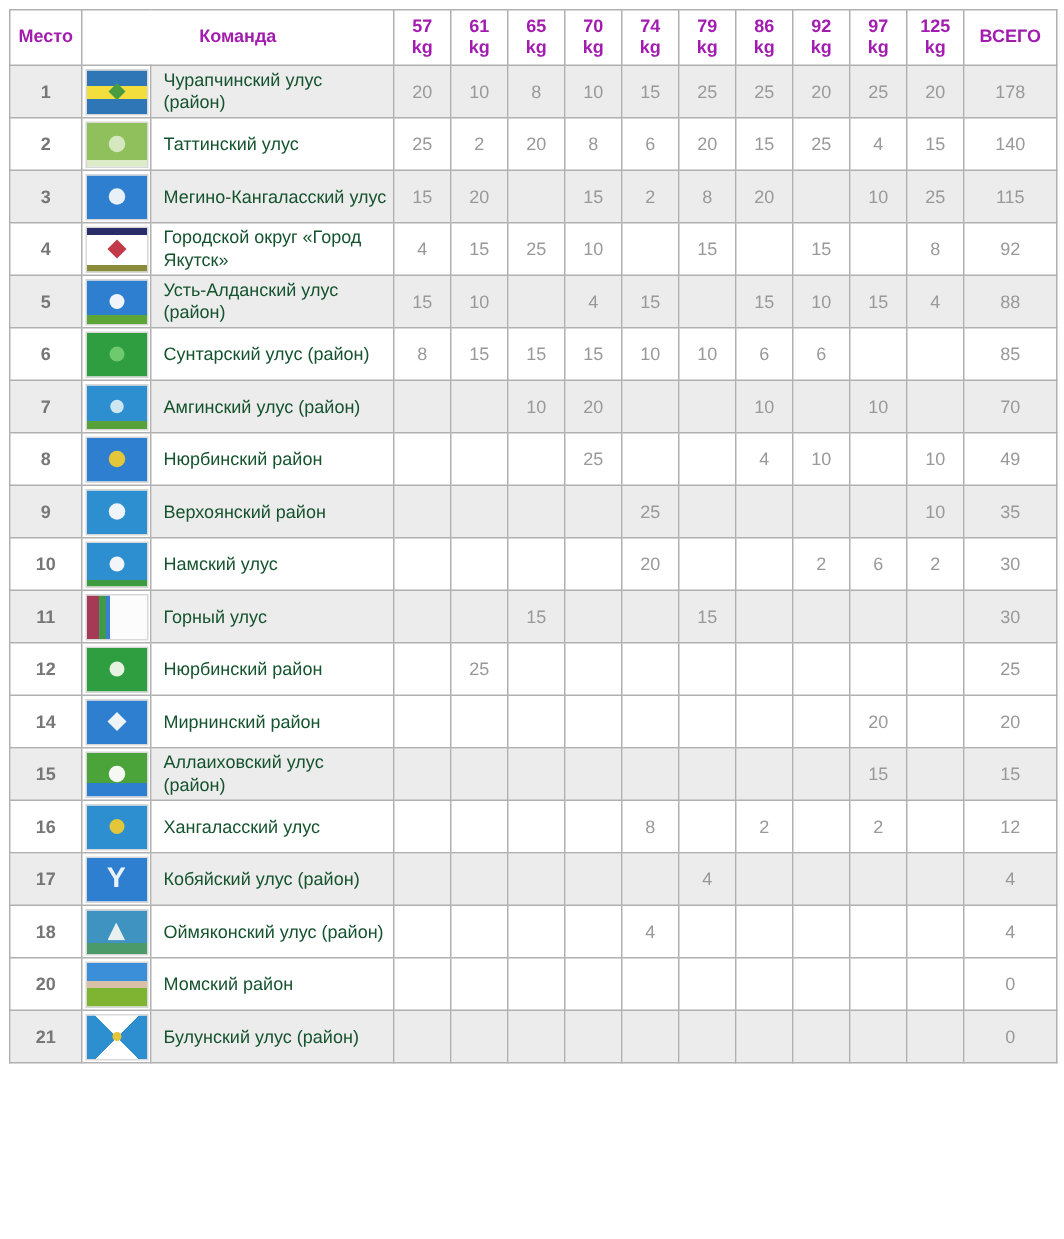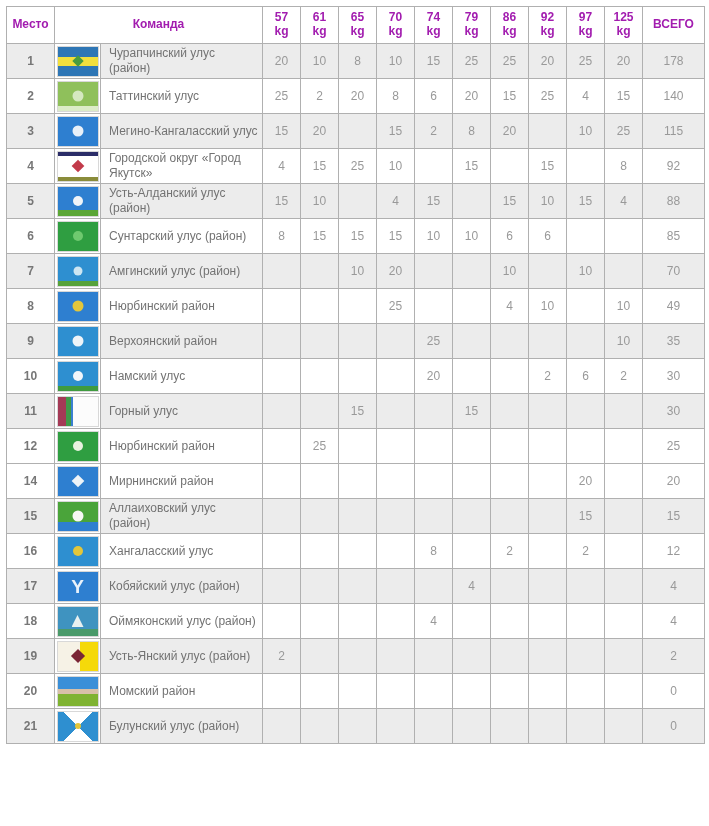--- a/index.html
+++ b/index.html
@@ -10,21 +10,21 @@
   .col-place{width:48px;}
   .col-flag{width:46px;}
   .col-team{width:162px;}
   .col-w{width:38px;}
   .col-total{width:62px;}
   tr.title-row th{background:#ebebeb;color:#2e2e2e;font-weight:bold;font-size:12.5px;height:20px;text-align:center;}
   tr.head-row th{background:#ffffff;color:#a21caf;font-weight:bold;text-align:center;height:32px;line-height:1.15;vertical-align:middle;}
   tr.head-row th.c-w div{font-size:12px;}
   tbody td{color:#999999;text-align:center;height:30px;vertical-align:middle;}
   tbody td.place{color:#777777;font-weight:bold;}
-  tbody td.team{text-align:left;padding-left:8px;color:#737373;line-height:1.25;}
+  tbody td.team{text-align:left;padding-left:8px;color:#14532d;line-height:1.25;}
   tbody tr.odd{background:#ececec;}
   tbody tr.even{background:#ffffff;}
   tbody td.flagcell{background:#ffffff;padding:2px;}
   .flag{width:40px;height:29px;margin:0 auto;position:relative;outline:1px solid #d8d8d8;}
   .emblem{position:absolute;left:50%;top:50%;transform:translate(-50%,-50%);display:block;}
   .emblem.circle{border-radius:50%;}
   .emblem.diamond{transform:translate(-50%,-50%) rotate(45deg);}
   .emblem.triangle{clip-path:polygon(50% 0,100% 100%,0 100%);}
   .emblem.text{background:none;font-weight:bold;font-size:19px;line-height:1;}
 </style>
@@ -419,40 +419,20 @@
           <td class="score"></td>
           <td class="score"></td>
           <td class="score">4</td>
           <td class="score"></td>
           <td class="score"></td>
           <td class="score"></td>
           <td class="score"></td>
           <td class="score"></td>
           <td class="total">4</td>
         </tr>
-        <tr class="odd">
-          <td class="place">19</td>
-          <td class="flagcell">
-            <div class="flag" style="background: linear-gradient(to right, rgb(246, 242, 230) 0%, rgb(246, 242, 230) 55%, rgb(245, 217, 10) 55%, rgb(245, 217, 10) 100%);">
-              <span class="emblem diamond" style="background: rgb(122, 37, 53); width: 10px; height: 10px;"></span>
-            </div>
-          </td>
-          <td class="team">Усть-Янский улус (район)</td>
-          <td class="score">2</td>
-          <td class="score"></td>
-          <td class="score"></td>
-          <td class="score"></td>
-          <td class="score"></td>
-          <td class="score"></td>
-          <td class="score"></td>
-          <td class="score"></td>
-          <td class="score"></td>
-          <td class="score"></td>
-          <td class="total">2</td>
-        </tr>
         <tr class="even">
           <td class="place">20</td>
           <td class="flagcell">
             <div class="flag" style="background: linear-gradient(rgb(58, 143, 216) 0%, rgb(58, 143, 216) 42%, rgb(216, 192, 168) 42%, rgb(216, 192, 168) 58%, rgb(127, 179, 50) 58%, rgb(127, 179, 50) 100%);"></div>
           </td>
           <td class="team">Момский район</td>
           <td class="score"></td>
           <td class="score"></td>
           <td class="score"></td>
           <td class="score"></td>

